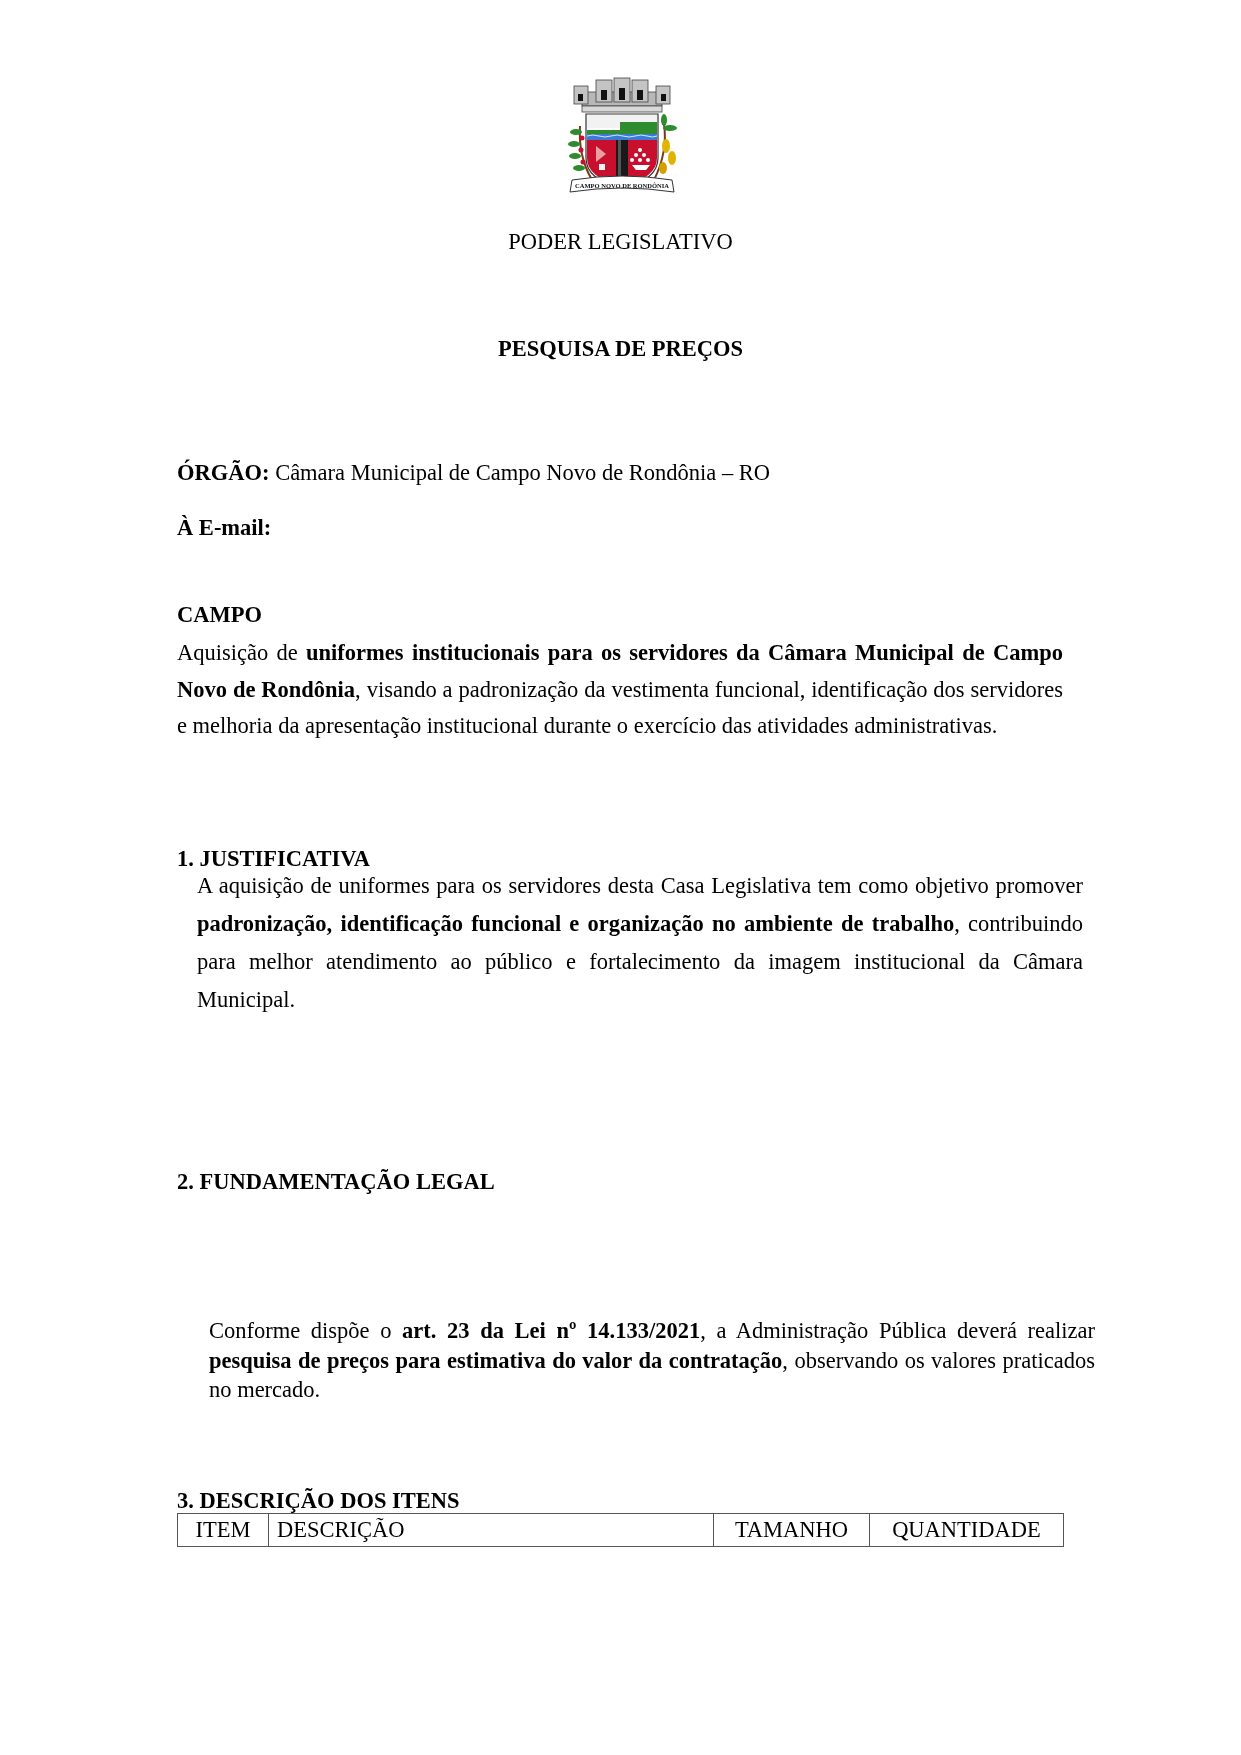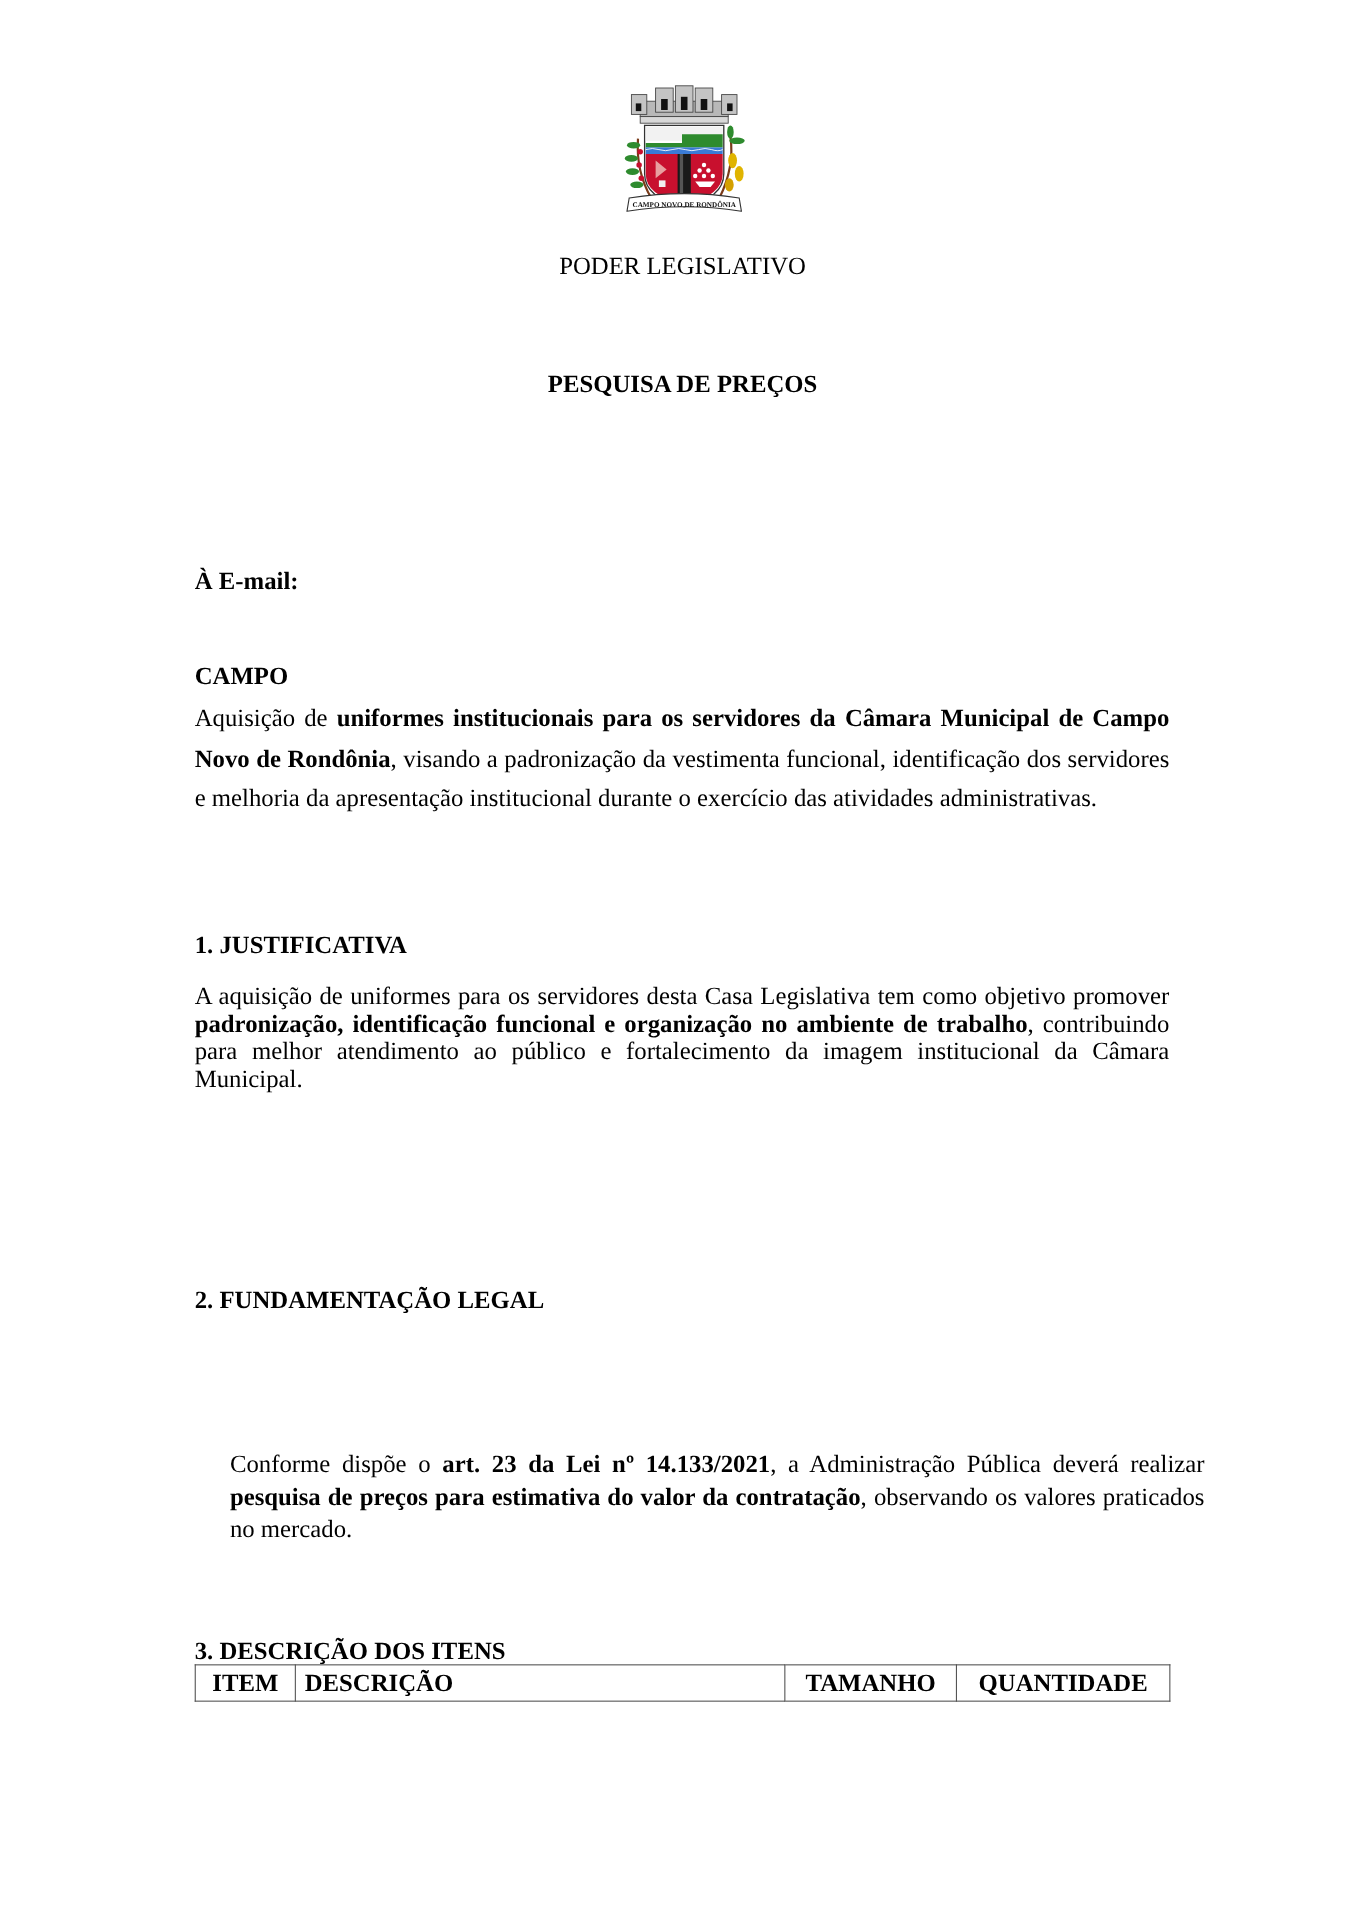--- a/index.html
+++ b/index.html
@@ -11,29 +11,29 @@
     .hdr1 { top: 228px; }
     .hdr2 { top: 273px; }
     .doc-title { top: 335px; font-weight: bold; }
     .block { position: absolute; left: 177px; width: 886px; font-size: 22.5px; }
     .bold { font-weight: bold; }
     .orgao { top: 459px; line-height: 28px; }
     .email { top: 514px; line-height: 28px; }
     .objeto-h { top: 601px; line-height: 28px; }
     .objeto-p { top: 635px; line-height: 36.5px; text-align: justify; }
     .just-h { top: 845px; line-height: 28px; }
-    .just-p { top: 893px; line-height: 25px; text-align: justify; }
+    .just-p { top: 867px; line-height: 38px; text-align: justify; margin-left: 20px; }
     .just-p2 { top: 1049px; line-height: 28px; }
     .fund-h { top: 1168px; line-height: 28px; }
     .fund-p1 { top: 1228px; line-height: 29.5px; text-align: justify; }
     .fund-p2 { top: 1316px; line-height: 29.5px; text-align: justify; margin-left: 32px; }
     .itens-h { top: 1487px; line-height: 28px; }
     table.items { position: absolute; left: 177px; top: 1513px; width: 887px; border-collapse: collapse;
                   font-size: 22.5px; font-weight: bold; }
-    table.items th { border: 1.5px solid #555; height: 32px; padding: 0 8px; font-weight: bold; line-height: 28px; }
+    table.items th { border: 1.5px solid #555; height: 32px; padding: 0 8px; font-weight: normal; line-height: 28px; }
     th.c-item { width: 74px; text-align: center; }
     th.c-desc { text-align: left; margin-top: 19px; }
     th.c-tam { width: 139px; text-align: center; }
     th.c-qtd { width: 177px; text-align: center; }
   </style>
 </head>
 <body>
 
 <div class="page">
 
@@ -96,20 +96,23 @@
 
     <g>
       <path d="M12 104 Q62 96 112 104 L114 116 Q62 108 10 116 Z" fill="#ffffff" stroke="#333" stroke-width="1"></path>
       <text x="62" y="112" text-anchor="middle" font-family="Liberation Serif, serif" font-size="6.5" font-weight="bold" fill="#111">CAMPO NOVO DE RONDÔNIA</text>
     </g>
   </svg>
 
   <div class="center hdr1">PODER LEGISLATIVO</div>
   <div class="center doc-title">PESQUISA DE PREÇOS</div>
 
+  <div class="block orgao">
+    <span class="bold">ÓRGÃO:</span><span> Câmara Municipal de Campo Novo de Rondônia – RO</span>
+  </div>
 
   <div class="block email">
     <span class="bold">À E-mail:</span><span></span>
   </div>
 
   <div class="block objeto-h bold">CAMPO</div>
   <div class="block objeto-p">
     <span>Aquisição de </span><span class="bold">uniformes institucionais para os servidores da Câmara Municipal de Campo Novo de Rondônia</span><span>, visando a padronização da vestimenta funcional, identificação dos servidores e melhoria da apresentação institucional durante o exercício das atividades administrativas.</span>
   </div>
 

